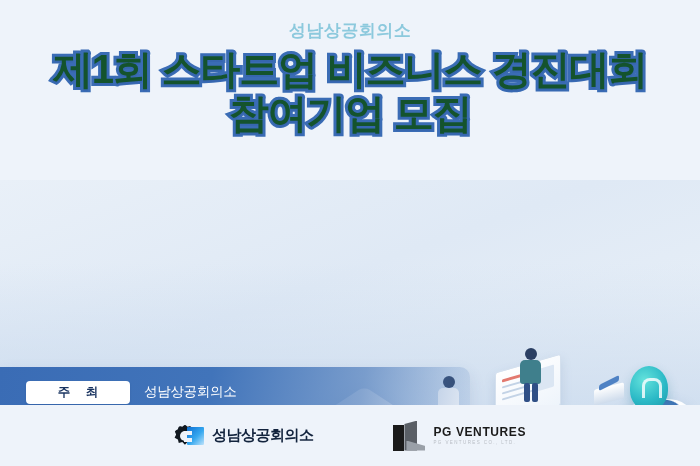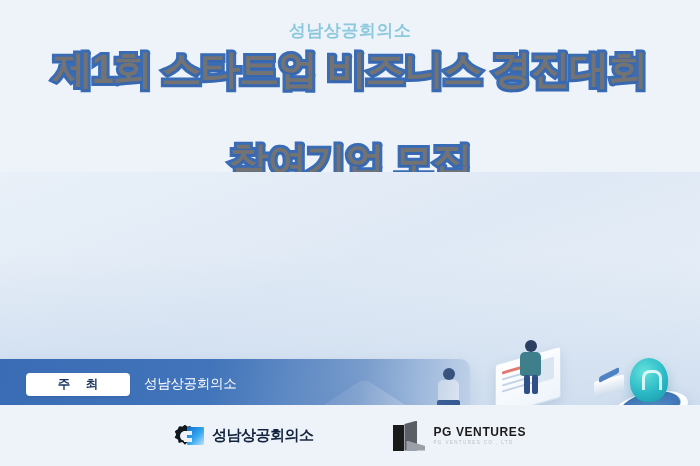--- a/index.html
+++ b/index.html
@@ -13,31 +13,31 @@
   
   .header{position:absolute;left:0;top:0;width:700px;height:172px;text-align:center;}
   .eyebrow{
     margin:0;padding-top:22px;
     font-size:17px;font-weight:700;letter-spacing:0.5px;
     color:#8cc9dd;line-height:1.1;
   }
   .title{
     margin:0;padding-top:6px;
     font-size:40px;font-weight:700;letter-spacing:-1.2px;
-    line-height:1.12;color:#737373;
+    line-height:1.12;color:#14532d;
     -webkit-text-stroke:6px #3a6cb5;
     paint-order:stroke fill;
     text-shadow:0 2px 0 rgba(40,80,150,.18);
   }
   .title .l1{display:block;white-space:nowrap;}
-  .title .l2{display:block;white-space:nowrap;margin-top:48px;}
+  .title .l2{display:block;white-space:nowrap;}
 
   
   .band{
-    position:absolute;left:0;top:172px;width:700px;height:233px;
+    position:absolute;left:0;top:180px;width:700px;height:233px;
     background:
       linear-gradient(160deg,#e9f0f8 0%,#dfe9f5 45%,#eaf1f8 100%);
     overflow:hidden;
   }
   .band .floor{
     position:absolute;left:0;bottom:0;width:700px;height:150px;
     background:linear-gradient(180deg,rgba(214,227,242,0) 0%,rgba(203,219,238,.85) 100%);
   }
 
   

